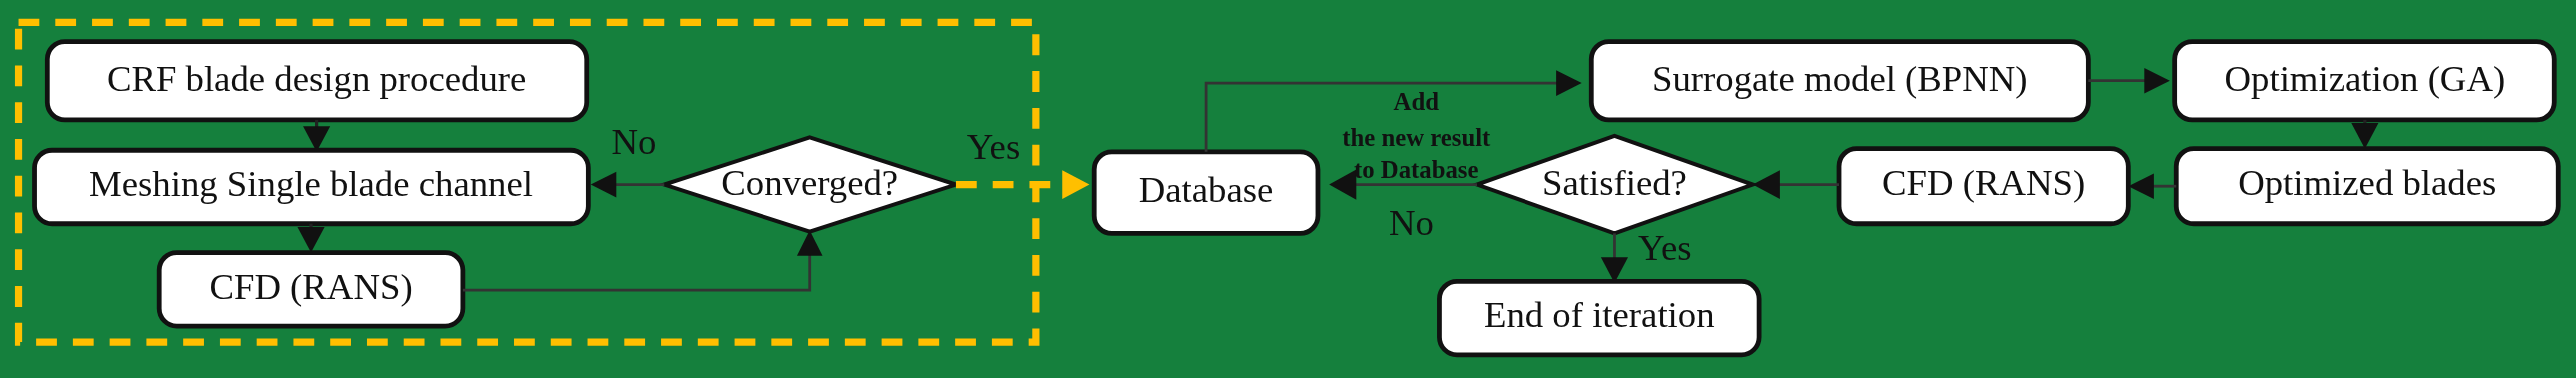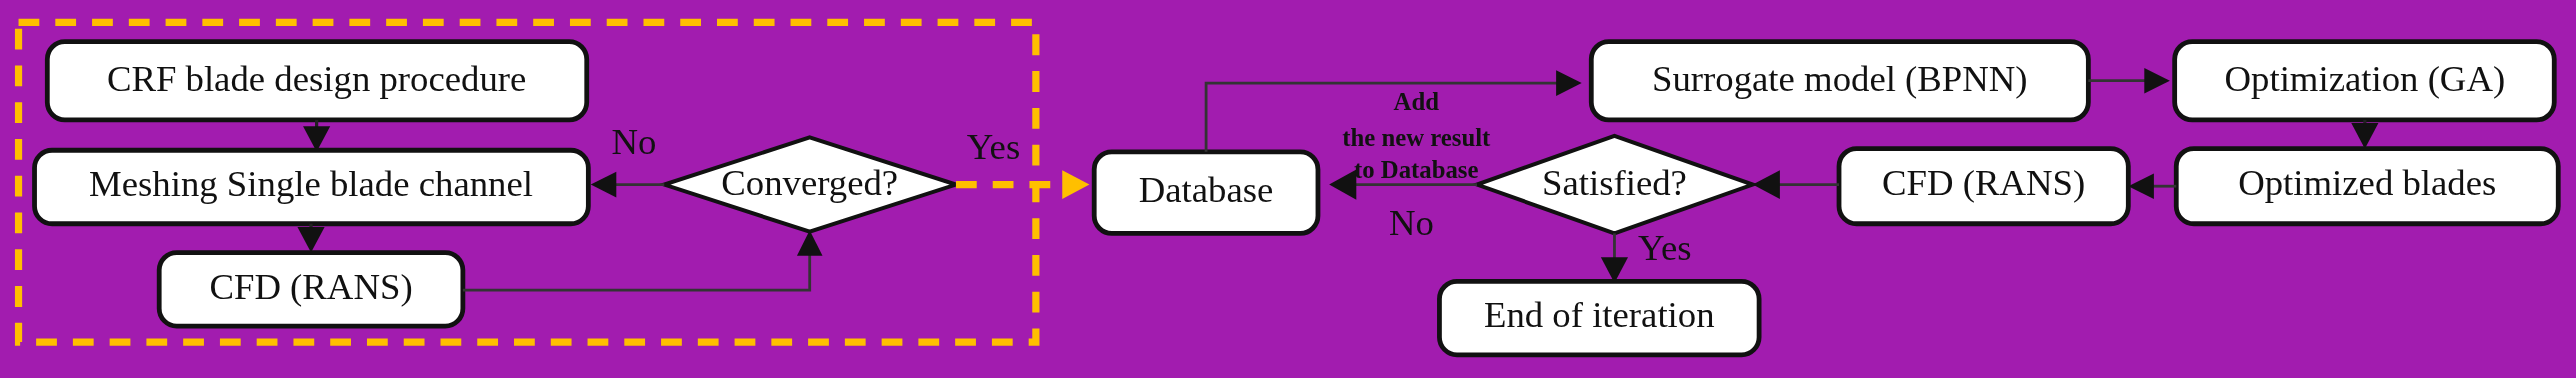--- a/index.html
+++ b/index.html
@@ -7,21 +7,21 @@
     padding: 0;
     background: #ffffff;
   }
   body {
     font-family: "Liberation Serif", "DejaVu Serif", serif;
   }
   #flowchart-root {
     position: relative;
     width: 2576px;
     height: 378px;
-    background: #a21caf;
+    background: #15803d;
     overflow: hidden;
   }
   svg.canvas {
     position: absolute;
     left: 0;
     top: 0;
     width: 2576px;
     height: 378px;
     display: block;
   }

